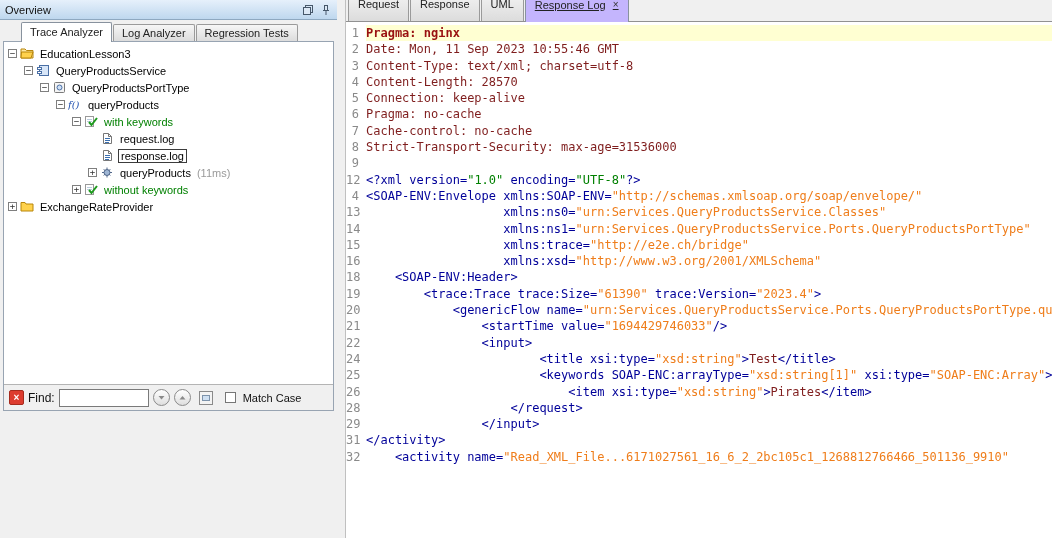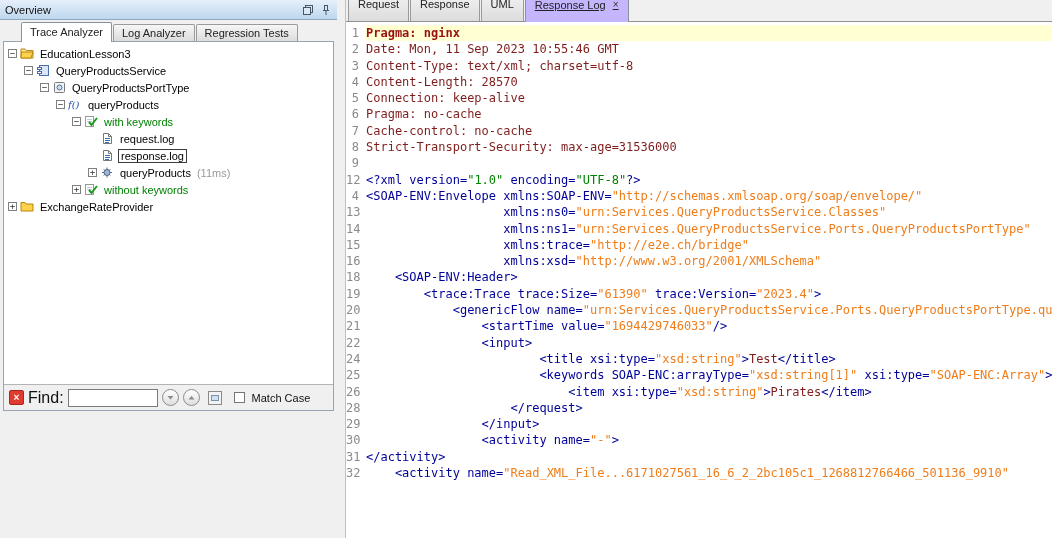--- a/index.html
+++ b/index.html
@@ -33,21 +33,21 @@
   .ticon { width:15px; height:13px; flex:none; display:inline-flex; align-items:center; margin-right:3px; }
   .tlabel { padding:0 2px; }
   .tlabel.green { color:var(--tree-green,#008000); }
   .tlabel.selbox { border:1px solid #3c3c3c; background:#ffffff; }
   .tsuffix { color:#9a9a9a; margin-left:4px; }
 
   .find-bar { height:26px; flex:none; border-top:1px solid #b4b4b4; background:#f0f0f0;
     display:flex; align-items:center; padding:0 5px; gap:4px; }
   .find-close { width:15px; height:15px; border:1px solid #a52a1d; border-radius:2px; background:#dd3c2f;
     color:#fff; font-size:10px; line-height:12px; font-weight:bold; text-align:center; cursor:default; padding:0; }
-  .find-label { font-size:16px; color:#111; }
+  .find-label { font-size:12px; color:#111; }
   .find-input { width:90px; height:18px; border:1px solid #7a7a7a; background:#fff; font-size:11px; padding:1px 3px;
     font-family:"Liberation Sans",sans-serif; }
   .round-btn { width:17px; height:17px; border:1px solid #8a8a8a; border-radius:50%;
     background:linear-gradient(#ffffff,#dedede); display:inline-flex; align-items:center; justify-content:center; padding:0; cursor:default; }
   .sq-btn { width:14px; height:14px; border:1px solid #8a8a8a; background:#f3f3f3;
     display:inline-flex; align-items:center; justify-content:center; padding:0; margin-left:4px; cursor:default; }
   .checkbox { width:11px; height:11px; border:1px solid #767676; background:#fff; display:inline-block; margin-left:8px; }
   .cb-label { font-size:11px; color:#111; margin-left:3px; }
   .left-fill { flex:1; background:#f0f0f0; }
 
@@ -277,19 +277,18 @@
         <div class="crow"><span class="num">18</span><span class="txt"><span class="c-t">    &lt;SOAP-ENV:Header&gt;</span></span></div>
         <div class="crow"><span class="num">19</span><span class="txt"><span class="c-t">        &lt;trace:Trace trace:Size=</span><span class="c-v">"61390"</span><span class="c-t"> trace:Version=</span><span class="c-v">"2023.4"</span><span class="c-t">&gt;</span></span></div>
         <div class="crow"><span class="num">20</span><span class="txt"><span class="c-t">            &lt;genericFlow name=</span><span class="c-v">"urn:Services.QueryProductsService.Ports.QueryProductsPortType.queryProducts"</span></span></div>
         <div class="crow"><span class="num">21</span><span class="txt"><span class="c-t">                &lt;startTime value=</span><span class="c-v">"1694429746033"</span><span class="c-t">/&gt;</span></span></div>
         <div class="crow"><span class="num">22</span><span class="txt"><span class="c-t">                &lt;input&gt;</span></span></div>
         <div class="crow"><span class="num">24</span><span class="txt"><span class="c-t">                        &lt;title xsi:type=</span><span class="c-v">"xsd:string"</span><span class="c-t">&gt;</span><span class="c-p">Test</span><span class="c-t">&lt;/title&gt;</span></span></div>
         <div class="crow"><span class="num">25</span><span class="txt"><span class="c-t">                        &lt;keywords SOAP-ENC:arrayType=</span><span class="c-v">"xsd:string[1]"</span><span class="c-t"> xsi:type=</span><span class="c-v">"SOAP-ENC:Array"</span><span class="c-t">&gt;</span></span></div>
         <div class="crow"><span class="num">26</span><span class="txt"><span class="c-t">                            &lt;item xsi:type=</span><span class="c-v">"xsd:string"</span><span class="c-t">&gt;</span><span class="c-p">Pirates</span><span class="c-t">&lt;/item&gt;</span></span></div>
         <div class="crow"><span class="num">28</span><span class="txt"><span class="c-t">                    &lt;/request&gt;</span></span></div>
         <div class="crow"><span class="num">29</span><span class="txt"><span class="c-t">                &lt;/input&gt;</span></span></div>
-        <div class="crow"><span class="num">30</span><span class="txt"><span class="c-t">                &lt;activity name=</span><span class="c-v">"-"</span><span class="c-t">&gt;</span></span></div>
         <div class="crow"><span class="num">31</span><span class="txt"><span class="c-t">&lt;/activity&gt;</span></span></div>
         <div class="crow"><span class="num">32</span><span class="txt"><span class="c-t">    &lt;activity name=</span><span class="c-v">"Read_XML_File...6171027561_16_6_2_2bc105c1_1268812766466_501136_9910"</span></span></div>
       </div>
   </div>
 
 </div>
 
 </body></html>

